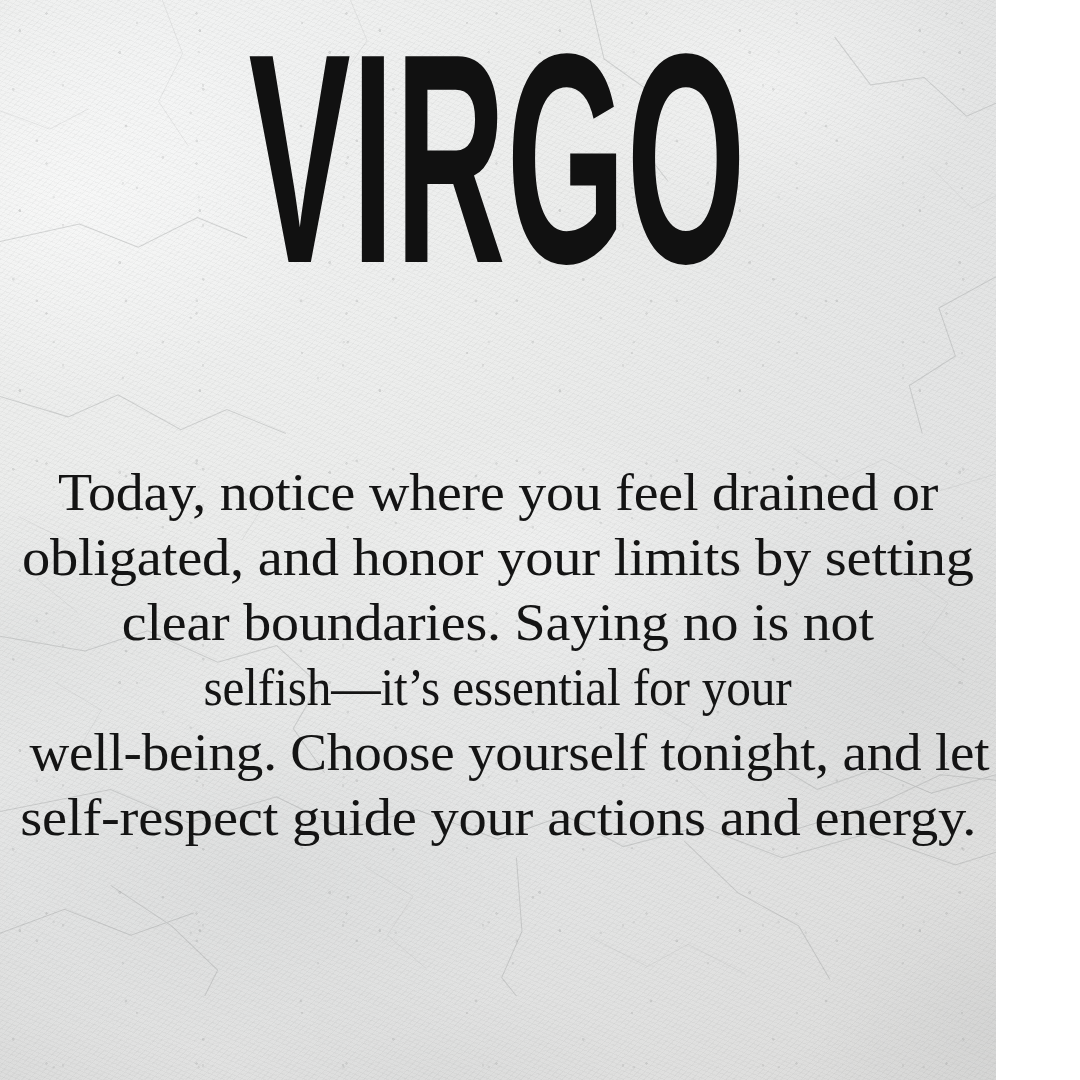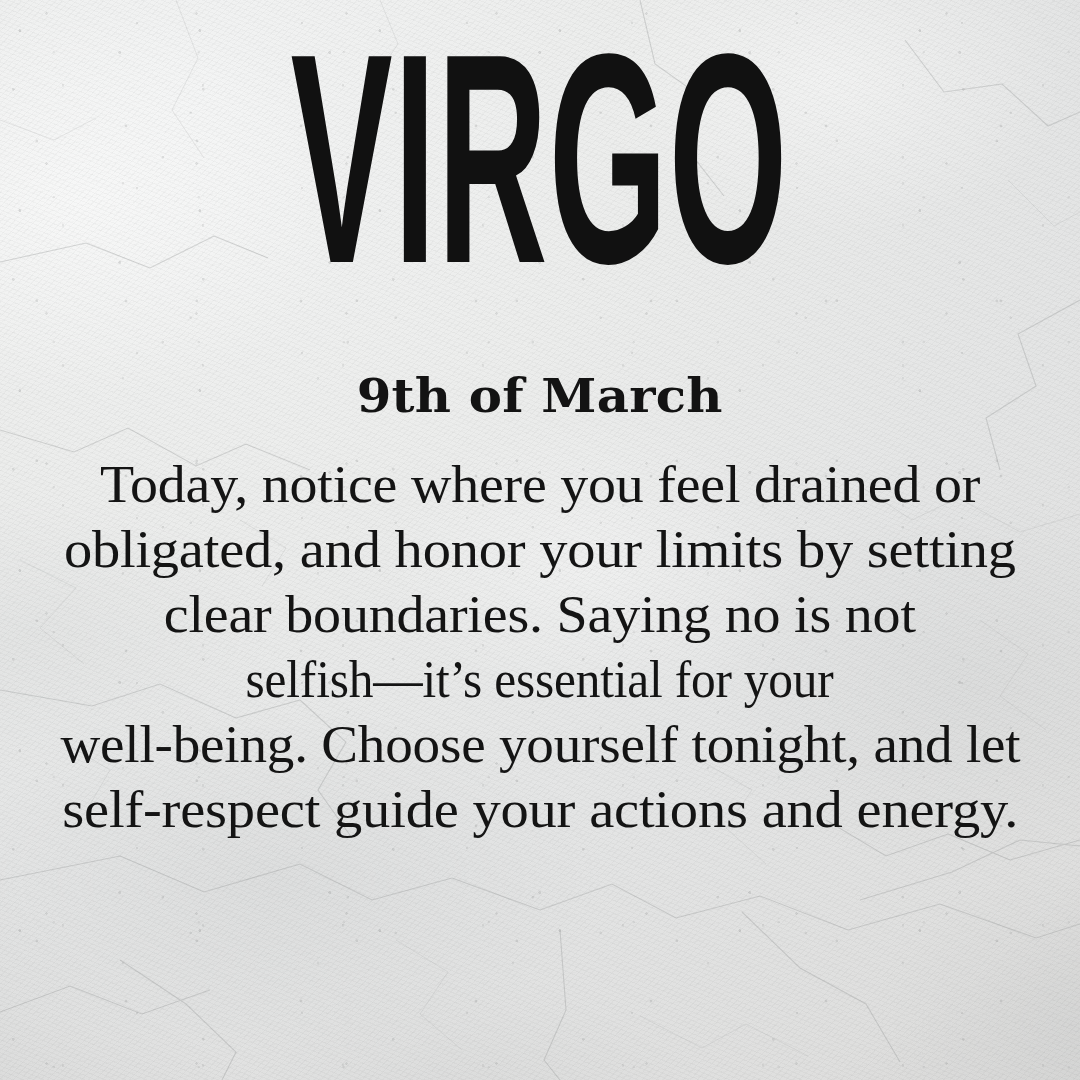--- a/index.html
+++ b/index.html
@@ -4,21 +4,21 @@
 <title>Virgo Horoscope Card</title>
 <style>
   html, body {
     margin: 0;
     padding: 0;
     background: #ffffff;
   }
 
   #card {
     position: relative;
-    width: 1080px;
+    width: 996px;
     height: 1080px;
     overflow: hidden;
     background-color: #e8e9e9;
     font-family: "Liberation Sans", sans-serif;
     -webkit-font-smoothing: antialiased;
   }
 
   
   .bg-base {
     position: absolute;
@@ -161,21 +161,21 @@
     line-height: 1.2;
     letter-spacing: .2px;
     color: #131313;
   }
 
   .horoscope-body {
     position: absolute;
     top: 452px;
     left: 40px;
     right: 40px;
-    margin: 0;
+    margin: 8px;
     font-family: "Liberation Serif", "DejaVu Serif", serif;
     font-size: 53px;
     line-height: 65px;
     letter-spacing: -.2px;
     color: #141414;
   }
 
   .horoscope-body .bline {
     display: block;
     white-space: nowrap;
@@ -225,21 +225,20 @@
     </g>
   </svg>
 
   <div class="bg-vignette"></div>
 
   <div class="content">
 
     <h1 class="zodiac-title" style="transform: none; font-size: 298.883px; top: 10px;"><span style="display: inline-block; transform-origin: 50% 100%; transform: scale(0.51172, 1);">VIRGO</span></h1>
 
 
-    <h2 class="date-line"><span style="display: inline-block; transform-origin: 50% 50%; transform: scaleX(1.05991);">9th of March</span></h2>
 
     <p class="horoscope-body" style="text-align: center;">
       <span class="bline" style="display: inline-block; transform-origin: 50% 50%; transform: scaleX(1.05494);">Today, notice where you feel drained or</span>
       <span class="bline" style="display: inline-block; transform-origin: 50% 50%; transform: scaleX(1.06514);">obligated, and honor your limits by setting</span>
       <span class="bline" style="display: inline-block; transform-origin: 50% 50%; transform: scaleX(1.05692);">clear boundaries. Saying no is not</span>
       <span class="bline" style="display: inline-block; transform-origin: 50% 50%; transform: scaleX(0.9316);">selfish—it’s essential for your</span>
       <span class="bline" style="display: inline-block; transform-origin: 50% 50%; transform: scaleX(1.04014);">well-being. Choose yourself tonight, and let</span>
       <span class="bline" style="display: inline-block; transform-origin: 50% 50%; transform: scaleX(1.06637);">self-respect guide your actions and energy.</span>
     </p>
 

